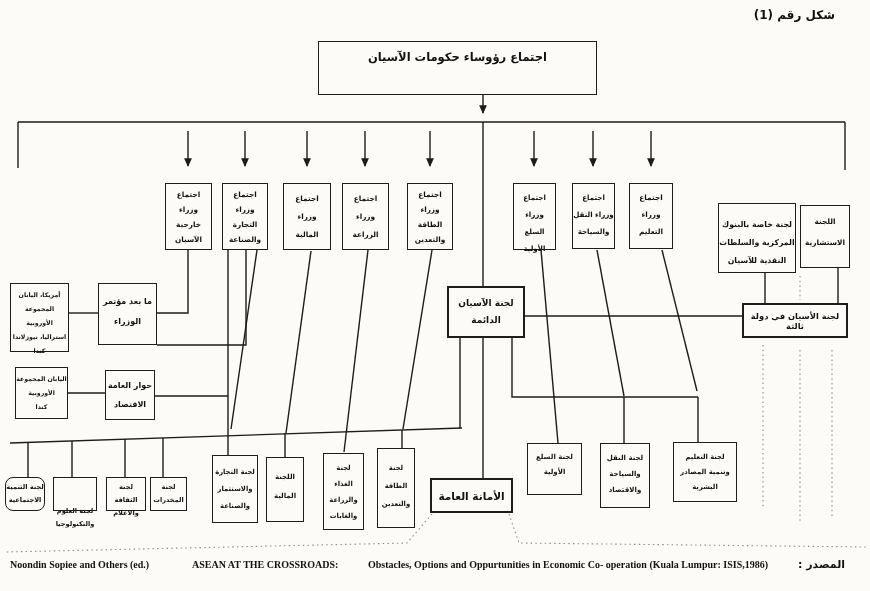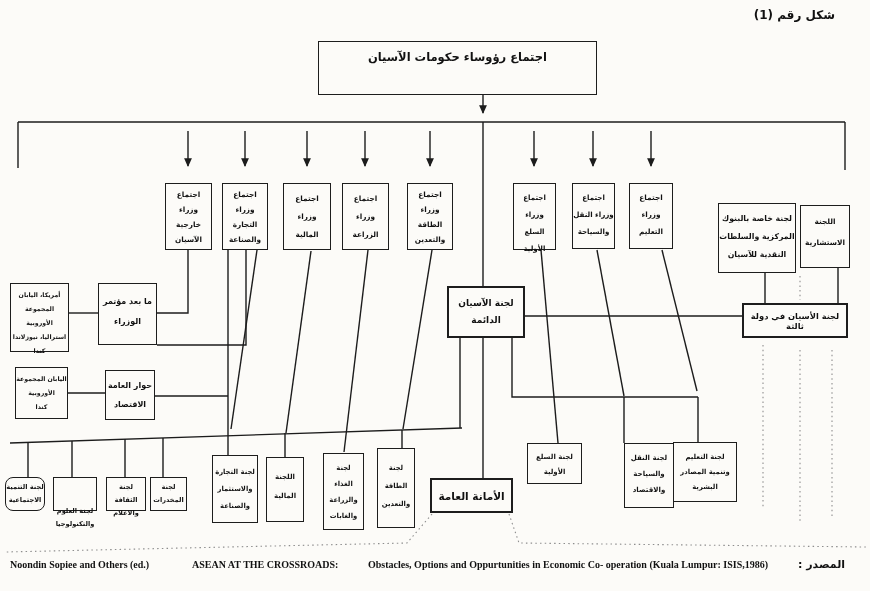--- a/index.html
+++ b/index.html
@@ -122,21 +122,21 @@
     <span class="lbl" style="font-size:7.1px;line-height:17px;">اجتماع
 وزراء النقل
 والسياحة</span>
     </div>
   <div class="box" style="left:629px;top:183px;width:44px;height:66px;padding-top:5px;">
     <span class="lbl" style="font-size:7.3px;line-height:17px;">اجتماع
 وزراء
 التعليم</span>
     </div>
 
-  <div class="box" style="left:718px;top:203px;width:78px;height:70px;padding-top:6px;">
+  <div class="box" style="left:718px;top:203px;width:78px;height:70px;padding-top:12px;">
     <span class="lbl" style="font-size:7.8px;line-height:18px;">لجنة خاصة بالبنوك
 المركزية والسلطات
 النقدية للآسيان</span>
     </div>
   <div class="box" style="left:800px;top:205px;width:50px;height:63px;padding-top:5px;">
     <span class="lbl" style="font-size:7.4px;line-height:21px;">اللجنة
 الاستشارية</span>
     </div>
   <div class="box thick center" style="left:742px;top:303px;width:106px;height:35px;">
     <span class="lbl" style="font-size:8.3px;">لجنة الأسيان في دولة ثالثة</span>
@@ -200,25 +200,25 @@
     <span class="lbl" style="font-size:6.8px;line-height:16px;">لجنة
 الغذاء
 والزراعة
 والغابات</span>
     </div>
   <div class="box" style="left:377px;top:448px;width:38px;height:80px;padding-top:10px;">
     <span class="lbl" style="font-size:6.8px;line-height:18px;">لجنة
 الطاقة
 والتعدين</span>
     </div>
-  <div class="box" style="left:527px;top:443px;width:55px;height:41px;padding-top:6px;">
+  <div class="box" style="left:527px;top:443px;width:55px;height:52px;padding-top:6px;">
     <span class="lbl" style="font-size:7px;line-height:15px;">لجنة السلع
 الأولية</span>
     </div>
-  <div class="box" style="left:624px;top:443px;width:50px;height:65px;padding-top:6px;">
+  <div class="box" style="left:600px;top:443px;width:50px;height:65px;padding-top:6px;">
     <span class="lbl" style="font-size:7px;line-height:16px;">لجنة النقل
 والسياحة
 والاقتصاد</span>
     </div>
   <div class="box" style="left:673px;top:442px;width:64px;height:60px;padding-top:7px;">
     <span class="lbl" style="font-size:6.8px;line-height:15px;font-weight:600;">لجنة التعليم
 وتنمية المصادر
 البشرية</span>
     </div>
 

